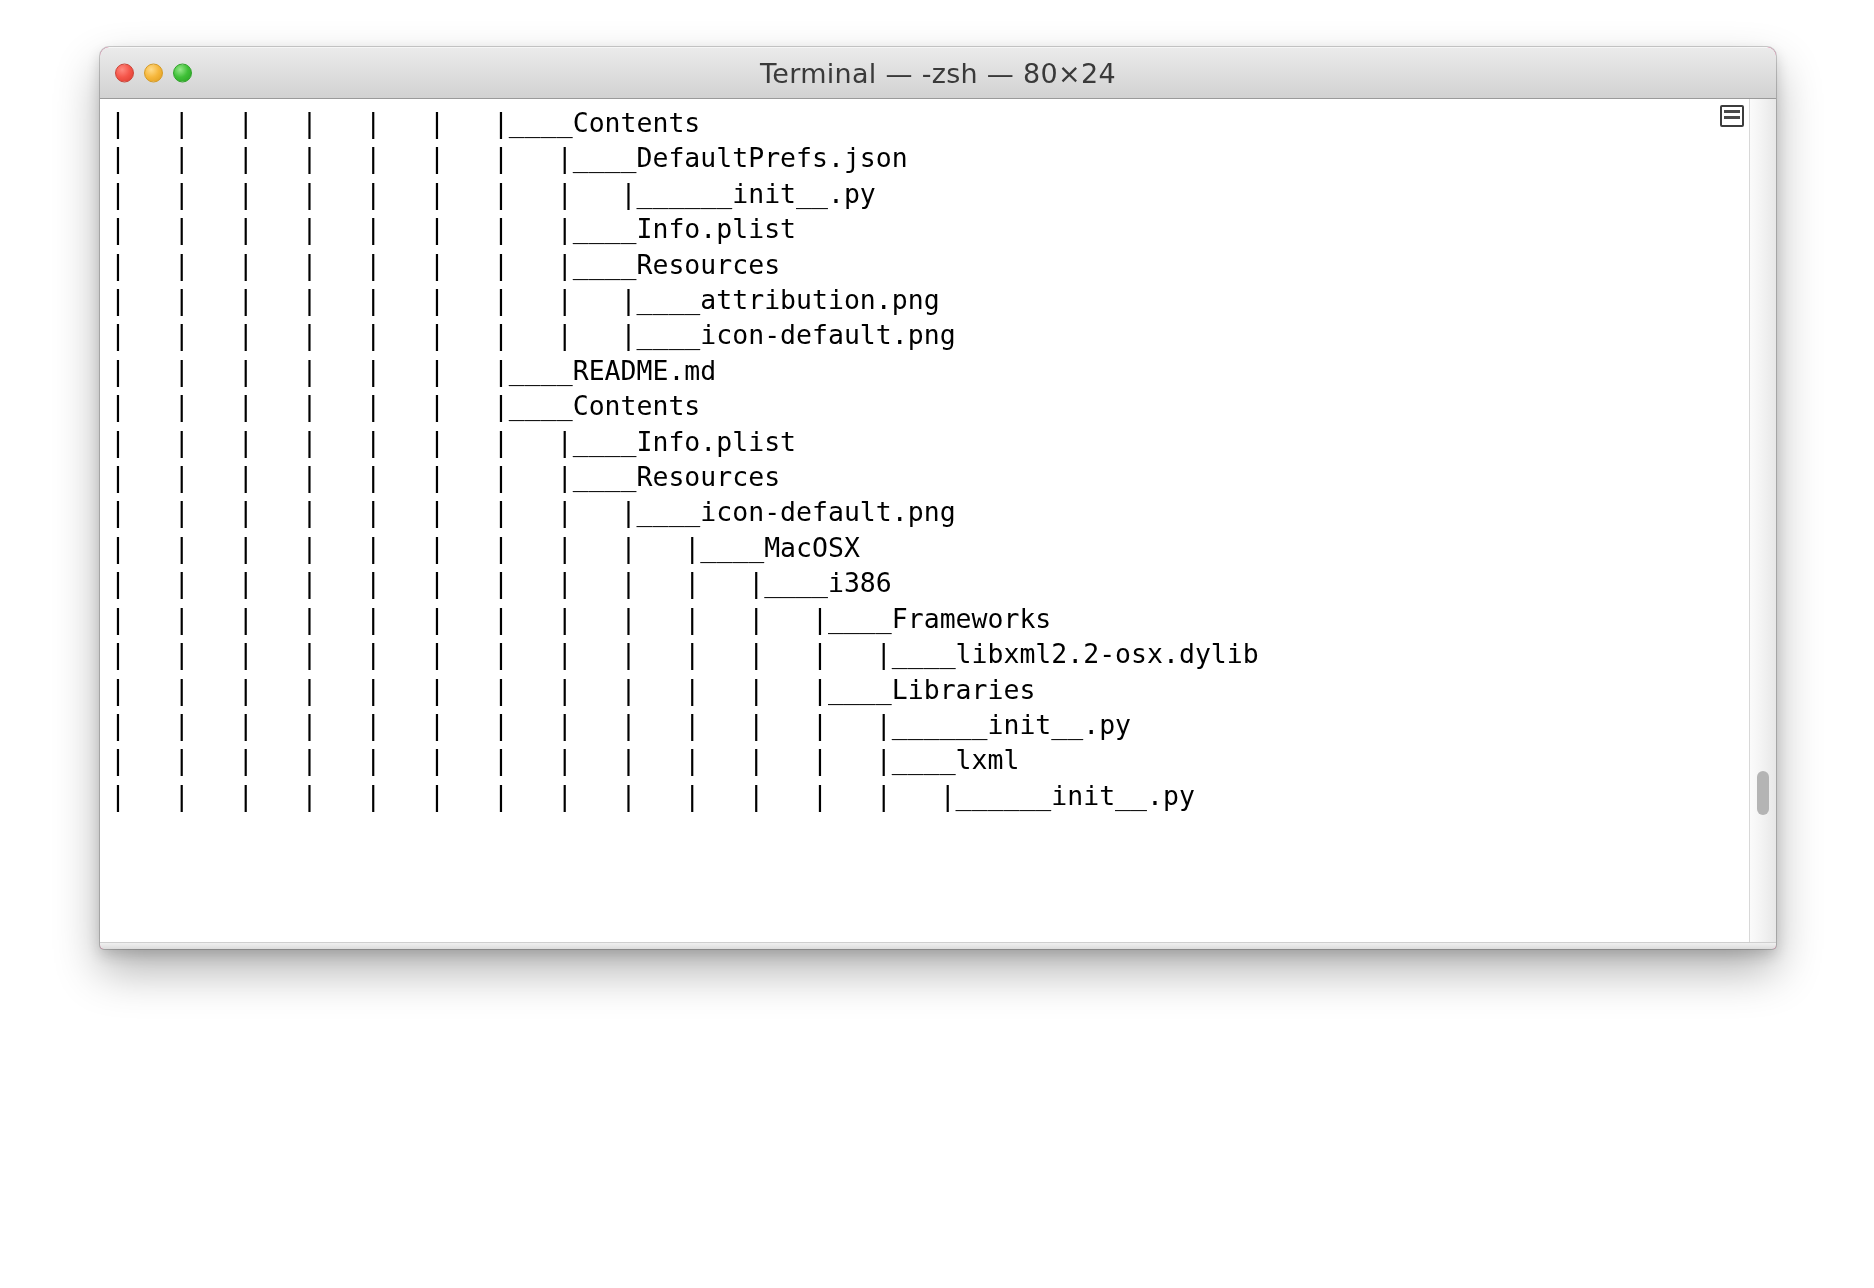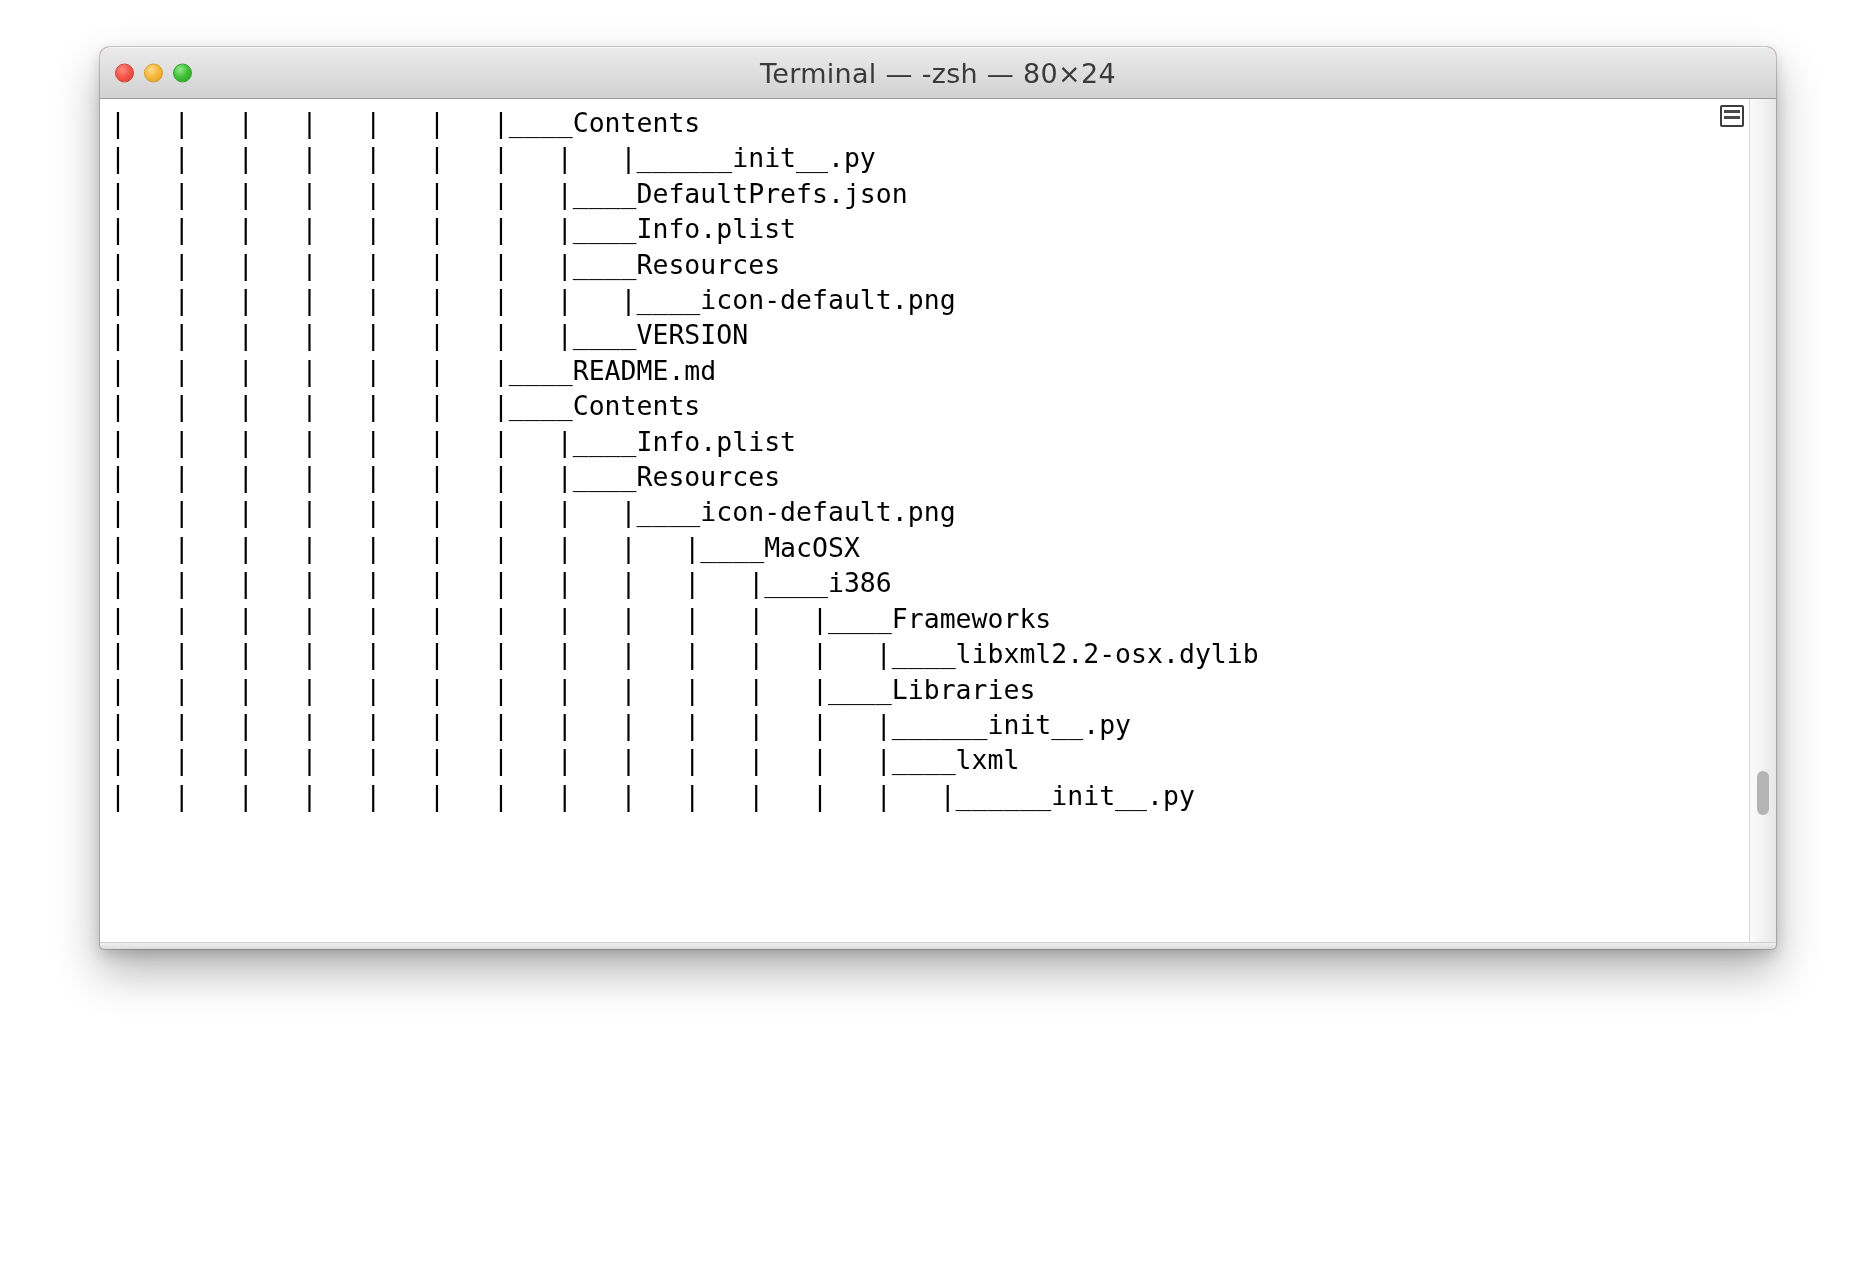--- a/index.html
+++ b/index.html
@@ -167,26 +167,26 @@
         <span class="light min"></span>
         <span class="light max"></span>
       </div>
       <div class="window-title">Terminal — -zsh — 80×24</div>
     </div>
 
     <div class="term-wrap">
 
       <div class="term-screen">
         <div class="term-line">|   |   |   |   |   |   |____Contents</div>
+        <div class="term-line">|   |   |   |   |   |   |   |____DefaultPrefs.json</div>
         <div class="term-line">|   |   |   |   |   |   |   |   |______init__.py</div>
-        <div class="term-line">|   |   |   |   |   |   |   |____DefaultPrefs.json</div>
         <div class="term-line">|   |   |   |   |   |   |   |____Info.plist</div>
         <div class="term-line">|   |   |   |   |   |   |   |____Resources</div>
+        <div class="term-line">|   |   |   |   |   |   |   |   |____attribution.png</div>
         <div class="term-line">|   |   |   |   |   |   |   |   |____icon-default.png</div>
-        <div class="term-line">|   |   |   |   |   |   |   |____VERSION</div>
         <div class="term-line">|   |   |   |   |   |   |____README.md</div>
         <div class="term-line">|   |   |   |   |   |   |____Contents</div>
         <div class="term-line">|   |   |   |   |   |   |   |____Info.plist</div>
         <div class="term-line">|   |   |   |   |   |   |   |____Resources</div>
         <div class="term-line">|   |   |   |   |   |   |   |   |____icon-default.png</div>
         <div class="term-line">|   |   |   |   |   |   |   |   |   |____MacOSX</div>
         <div class="term-line">|   |   |   |   |   |   |   |   |   |   |____i386</div>
         <div class="term-line">|   |   |   |   |   |   |   |   |   |   |   |____Frameworks</div>
         <div class="term-line">|   |   |   |   |   |   |   |   |   |   |   |   |____libxml2.2-osx.dylib</div>
         <div class="term-line">|   |   |   |   |   |   |   |   |   |   |   |____Libraries</div>

